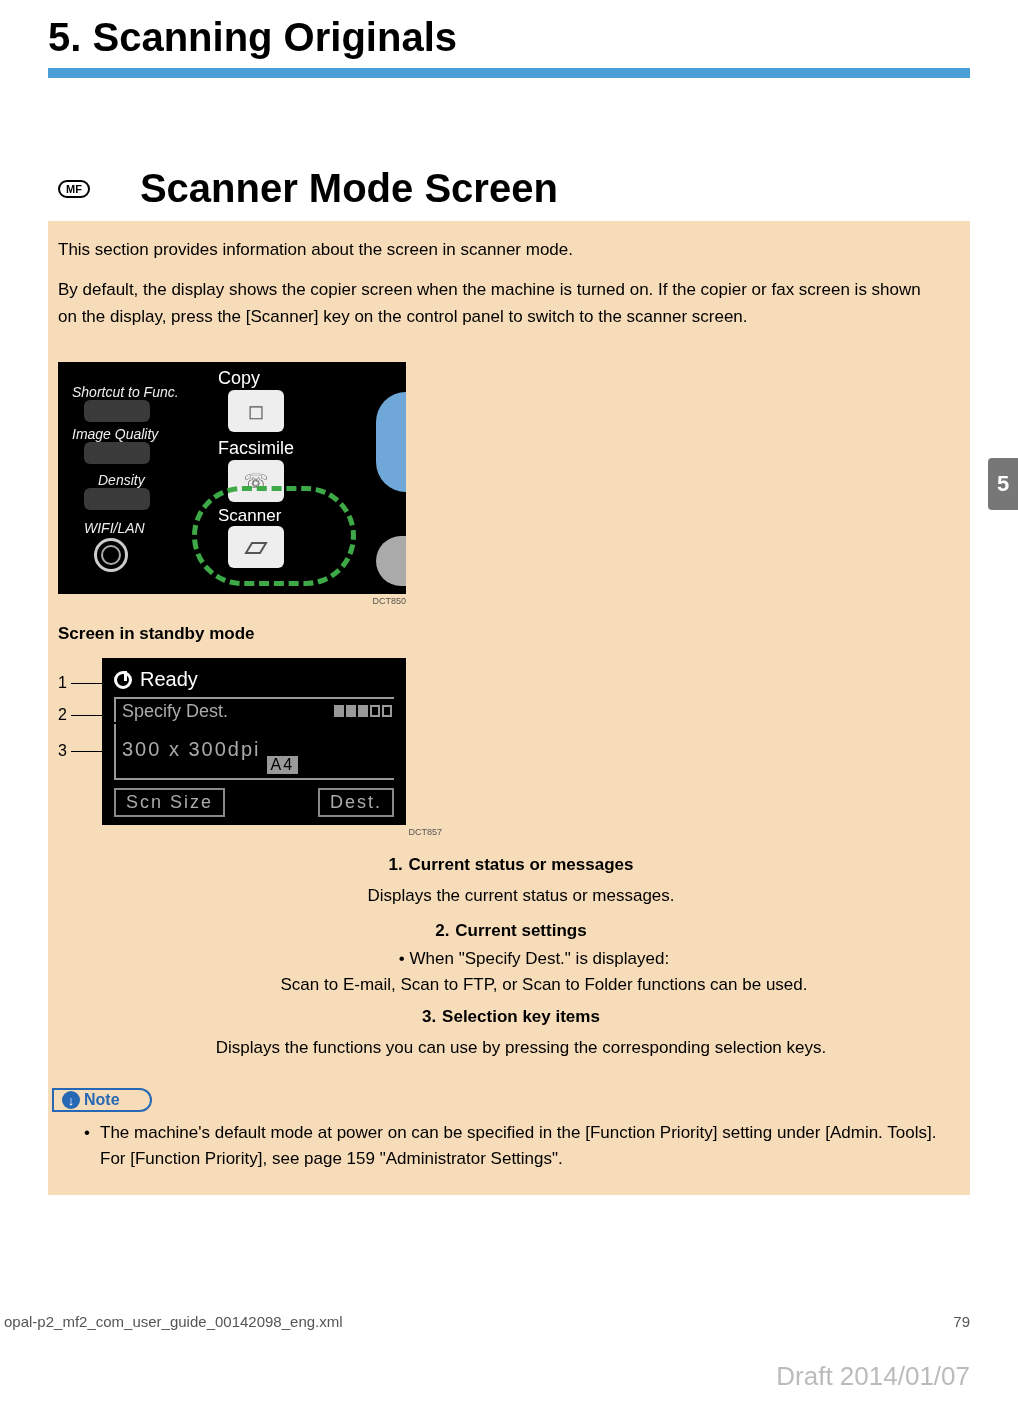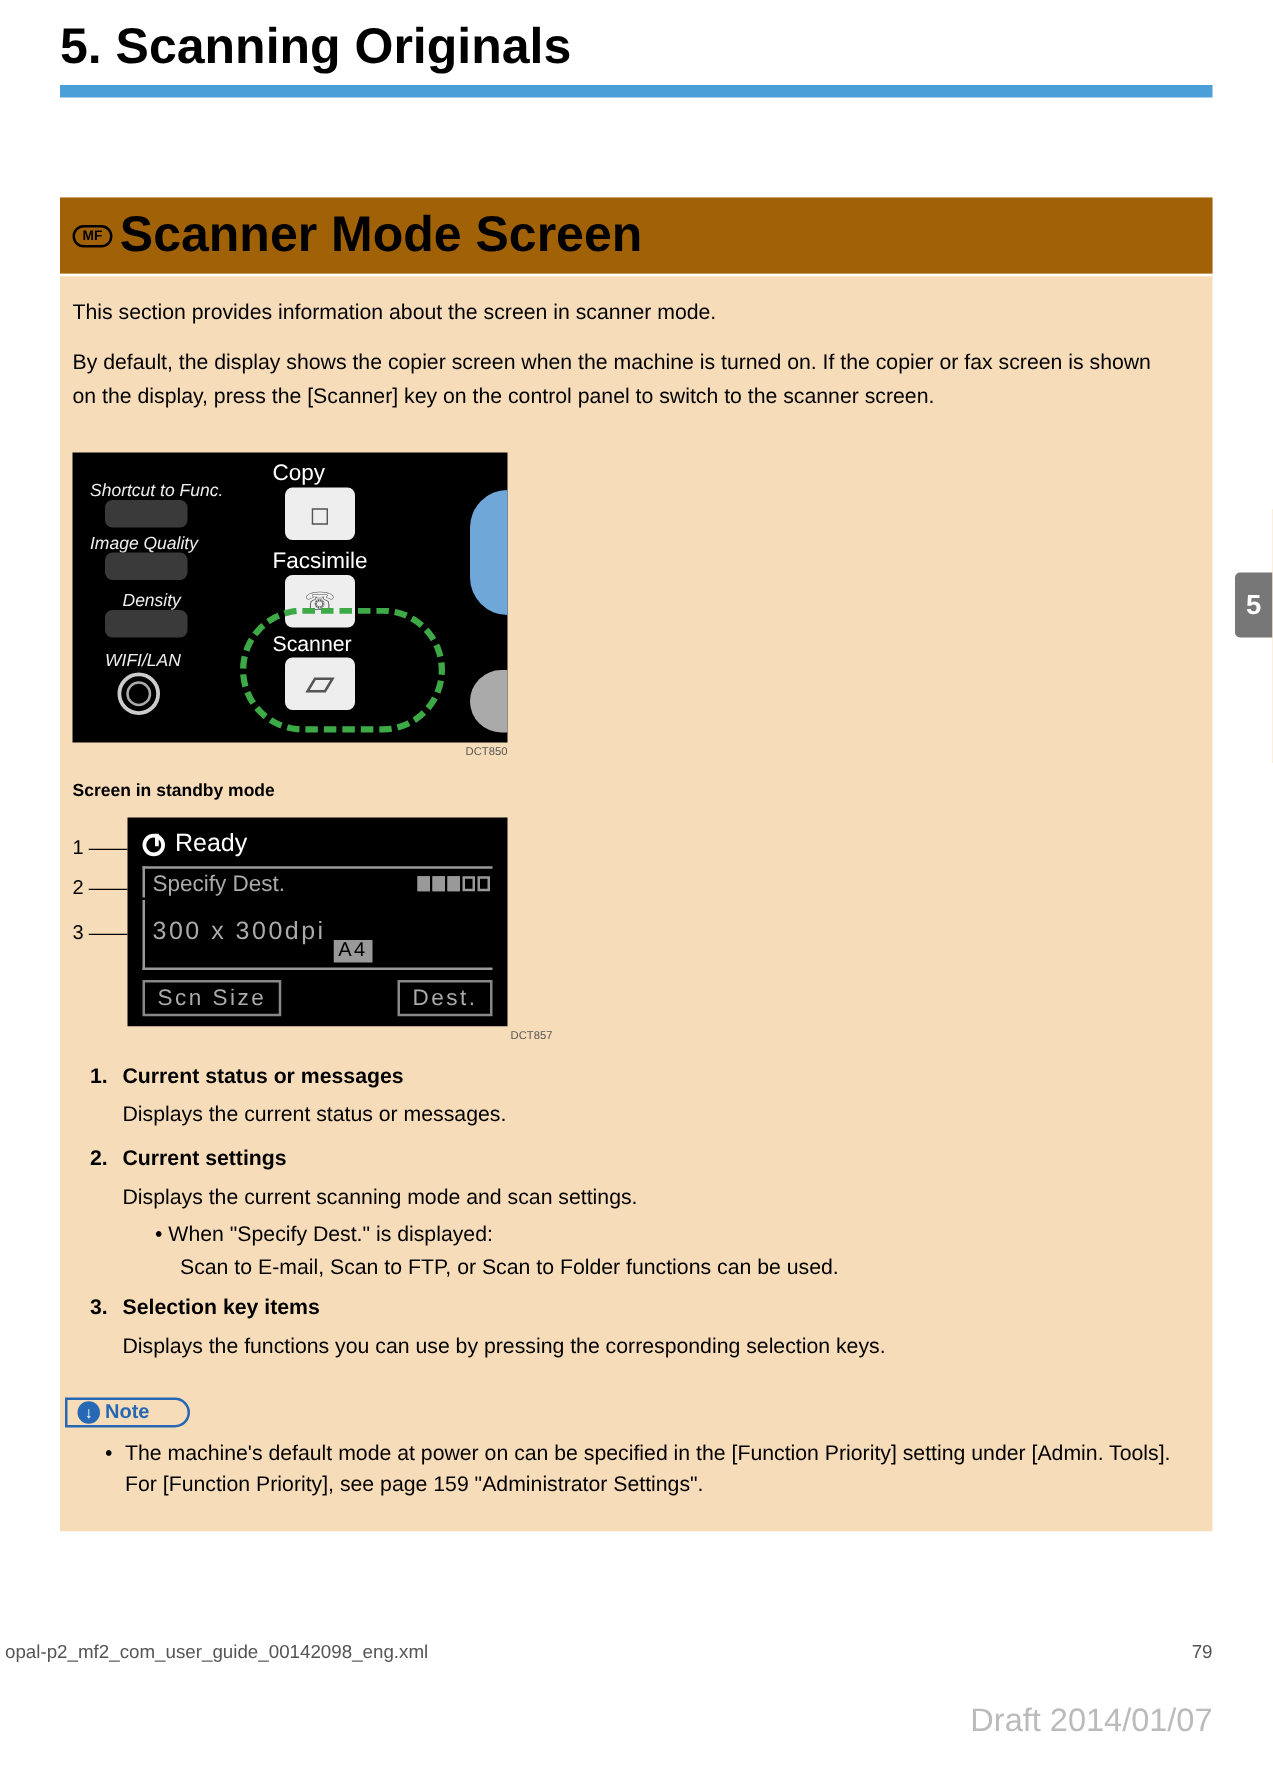--- a/index.html
+++ b/index.html
@@ -23,24 +23,25 @@
     height: 10px;
     background: #4a9fd8;
     margin: 0 0 80px 48px;
   }
   .content-wrap {
     margin-left: 48px;
     background: #f7dcb9;
     padding: 0;
   }
   .section-header {
-    background: #a16207;
+    background: #ffffff;
     display: flex;
     align-items: center;
     padding: 8px 10px;
+    gap: 44px;
   }
   .mf-pill {
     display: inline-flex;
     align-items: center;
     justify-content: center;
     border: 2px solid #000;
     border-radius: 12px;
     padding: 1px 6px;
     font-size: 11px;
     font-weight: bold;
@@ -100,21 +101,21 @@
   .side-blob { position: absolute; right: 0; top: 30px; width: 30px; height: 100px; background: #6fa8d8; border-top-left-radius: 40px; border-bottom-left-radius: 40px; }
   .side-blob2 { position: absolute; right: 0; bottom: 8px; width: 30px; height: 50px; background: #aaa; border-top-left-radius: 40px; border-bottom-left-radius: 40px; }
   .fig-id {
     font-size: 9px;
     color: #555;
     margin: 2px 0 18px 10px;
     width: 348px;
     text-align: right;
   }
   .subheading {
-    font-size: 14px;
+    font-size: 17px;
     font-weight: bold;
     padding: 0 10px 10px 10px;
   }
   .screen-fig {
     margin: 4px 0 0 10px;
     display: flex;
     align-items: flex-start;
   }
   .callouts {
     width: 44px;
@@ -145,21 +146,21 @@
     color: #555;
     margin: 2px 0 18px 54px;
     width: 340px;
     text-align: right;
   }
   .ol {
     list-style: none;
     padding: 0 26px 14px 24px;
     font-size: 17px;
   }
-  .ol > li { margin-bottom: 12px; }
+  .ol > li { margin-bottom: 12px; text-align: center; }
   .ol .it-title { font-weight: bold; margin-bottom: 8px; }
   .ol .it-title .num { display: inline-block; width: 26px; }
   .ol .desc { margin-left: 26px; margin-bottom: 8px; line-height: 1.5; }
   .ol .sub { margin-left: 52px; margin-bottom: 6px; }
   .ol .sub2 { margin-left: 72px; margin-bottom: 6px; }
   .note-badge {
     display: inline-flex;
     align-items: center;
     border: 2px solid #2668b3;
     border-radius: 0 14px 14px 0;
@@ -294,21 +295,20 @@
     </div>
     <div class="fig-id2">DCT857</div>
 
     <ol class="ol">
       <li>
         <div class="it-title"><span class="num">1.</span><span>Current status or messages</span></div>
         <div class="desc">Displays the current status or messages.</div>
       </li>
       <li>
         <div class="it-title"><span class="num">2.</span><span>Current settings</span></div>
-        <div class="desc">Displays the current scanning mode and scan settings.</div>
         <div class="sub">• <span>When "Specify Dest." is displayed:</span></div>
         <div class="sub2">Scan to E-mail, Scan to FTP, or Scan to Folder functions can be used.</div>
       </li>
       <li>
         <div class="it-title"><span class="num">3.</span><span>Selection key items</span></div>
         <div class="desc">Displays the functions you can use by pressing the corresponding selection keys.</div>
       </li>
     </ol>
 
     <div class="note-badge">

